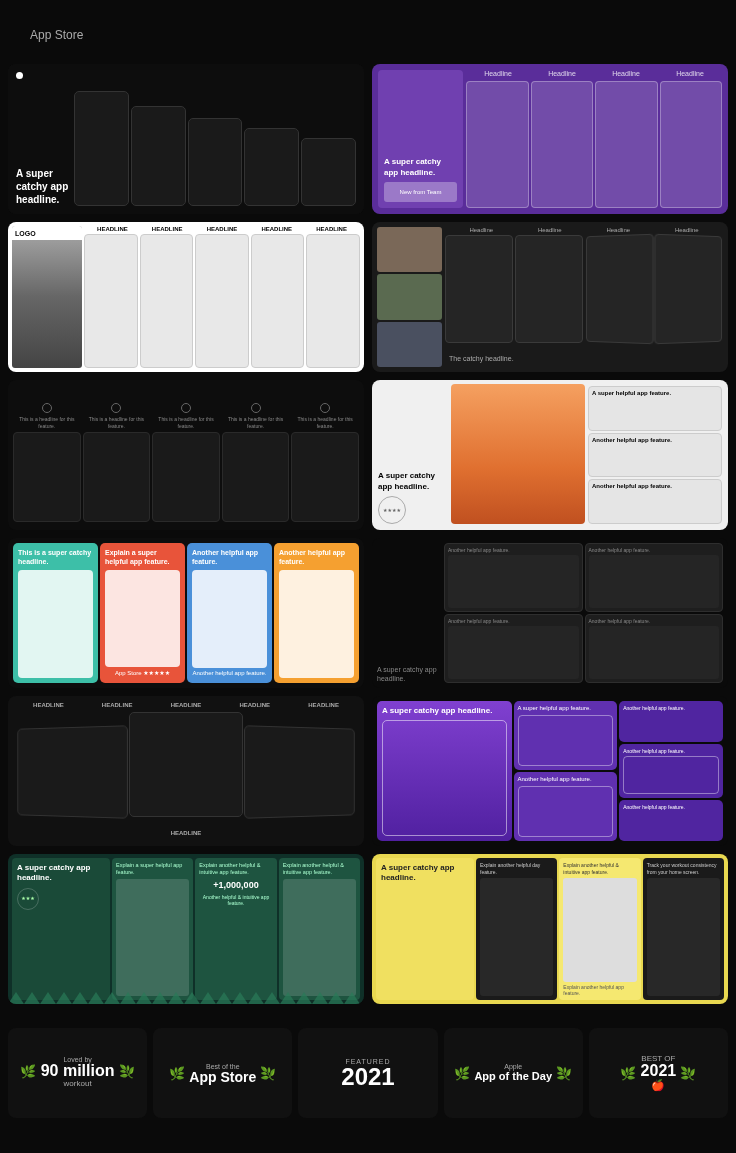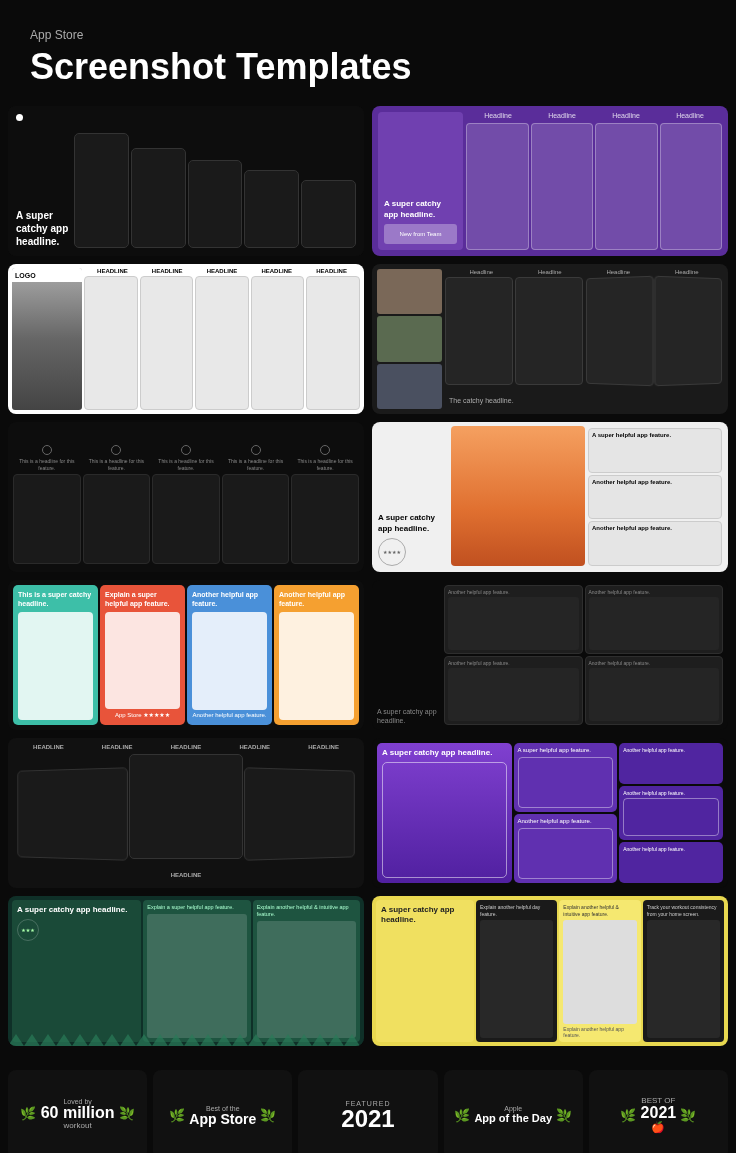--- a/index.html
+++ b/index.html
@@ -73,21 +73,20 @@
     }
     .badge-card-dark {
       background: #111;
     }
   </style>
 </head>
 <body>
 
 <div class="header">
   <div class="header-subtitle">App Store</div>
-  <div class="header-title">Screenshot Templates</div>
 </div>
 
 <div class="main-grid">
 
   <div class="template-card">
     <div class="card-r1l" style="position:relative; padding: 8px; background:#0d0d0d;">
       <div style="position:absolute; top:8px; left:8px; width:7px;height:7px;border-radius:50%;background:#fff;"></div>
       <div style="color:#fff;font-size:10px;font-weight:700;line-height:1.3;width:55px;padding-top:20px;">A super catchy app headline.</div>
       <div style="display:flex;gap:2px;flex:1;align-items:flex-end;">
         <div style="background:#1a1a1a;border:1.5px solid #333;border-radius:5px;flex:1;height:115px;"></div>
@@ -337,20 +336,25 @@
     <div style="background:#0f3028;height:150px;display:flex;gap:2px;padding:4px;position:relative;">
       <div style="background:#1a4a38;border-radius:4px;flex:1.2;padding:5px;display:flex;flex-direction:column;">
         <div style="font-size:8px;color:#fff;font-weight:600;line-height:1.3;">A super catchy app headline.</div>
         <div style="margin-top:4px;border:1px solid rgba(255,255,255,0.2);border-radius:50%;width:22px;height:22px;display:flex;align-items:center;justify-content:center;">
           <span style="font-size:5px;color:#aaffaa;text-align:center;line-height:1;">★★★</span>
         </div>
       </div>
       <div style="background:#1e5440;border-radius:4px;flex:1;padding:4px;display:flex;flex-direction:column;">
         <div style="font-size:5.5px;color:#aaffd0;line-height:1.3;">Explain a super helpful app feature.</div>
         <div style="background:rgba(255,255,255,0.15);border-radius:3px;flex:1;margin-top:3px;"></div>
+      </div>
+      <div style="background:#1e5440;border-radius:4px;flex:1;padding:4px;display:flex;flex-direction:column;">
+        <div style="font-size:5.5px;color:#aaffd0;line-height:1.3;">Explain another helpful &amp; intuitive app feature.</div>
+        <div style="font-size:9px;color:#fff;font-weight:700;text-align:center;padding:4px 0;">+1,000,000</div>
+        <div style="font-size:5px;color:#aaffd0;text-align:center;">Another helpful &amp; intuitive app feature.</div>
       </div>
       <div style="background:#1e5440;border-radius:4px;flex:1;padding:4px;display:flex;flex-direction:column;">
         <div style="font-size:5.5px;color:#aaffd0;line-height:1.3;">Explain another helpful &amp; intuitive app feature.</div>
         <div style="background:rgba(255,255,255,0.15);border-radius:3px;flex:1;margin-top:3px;"></div>
       </div>
 
       <div style="position:absolute;bottom:0;left:0;right:0;height:12px;display:flex;overflow:hidden;">
         <svg width="100%" height="12">
           <polygon points="0,12 8,0 16,12" fill="#2a7a58" opacity="0.7"></polygon>
           <polygon points="16,12 24,0 32,12" fill="#2a7a58" opacity="0.7"></polygon>
@@ -403,21 +407,21 @@
 </div>
 
 <div class="badges-section">
   <div class="badges-row">
 
     <div class="badge-card badge-card-dark">
       <div style="display:flex;align-items:center;gap:4px;margin-bottom:3px;">
         <span style="font-size:13px;color:#fff;">🌿</span>
         <div style="text-align:center;">
           <div style="font-size:7px;color:#aaa;">Loved by</div>
-          <div style="font-size:16px;font-weight:900;color:#fff;line-height:1;">60 million</div>
+          <div style="font-size:16px;font-weight:900;color:#fff;line-height:1;">90 million</div>
           <div style="font-size:8px;color:#aaa;">workout</div>
         </div>
         <span style="font-size:13px;color:#fff;transform:scaleX(-1);">🌿</span>
       </div>
     </div>
 
     <div class="badge-card badge-card-dark">
       <div style="display:flex;align-items:center;gap:4px;">
         <span style="font-size:13px;color:#fff;">🌿</span>
         <div style="text-align:center;">

